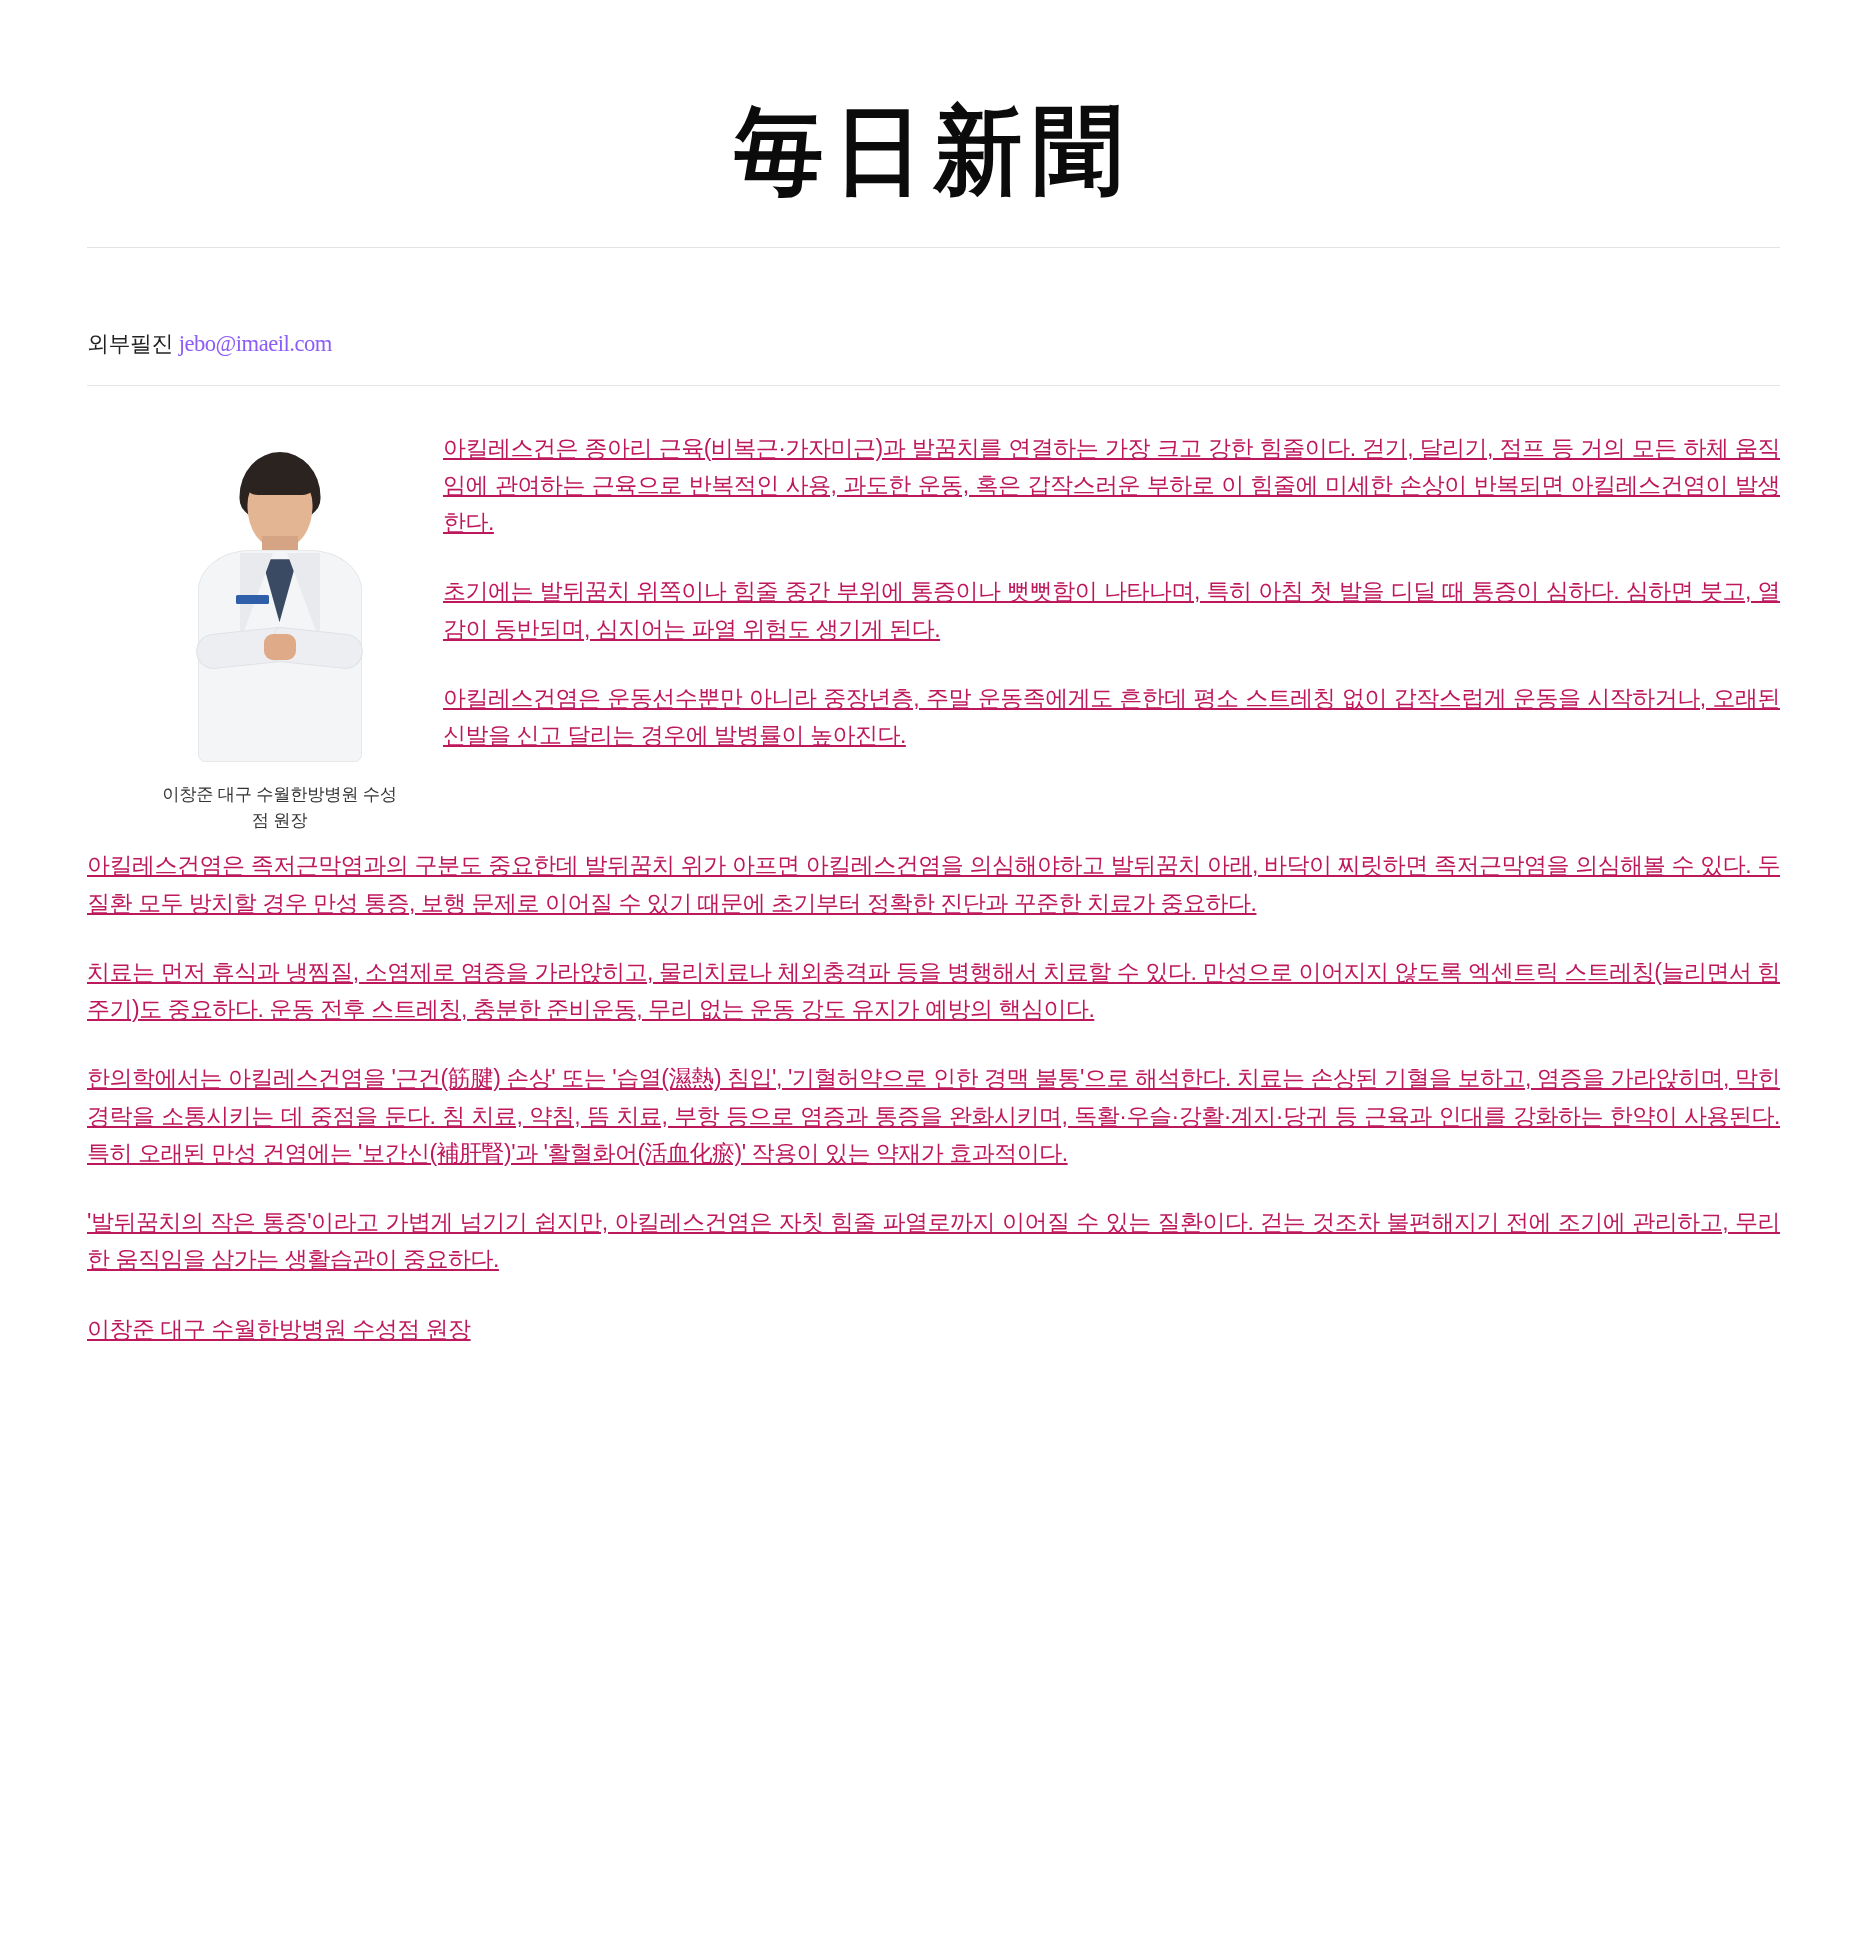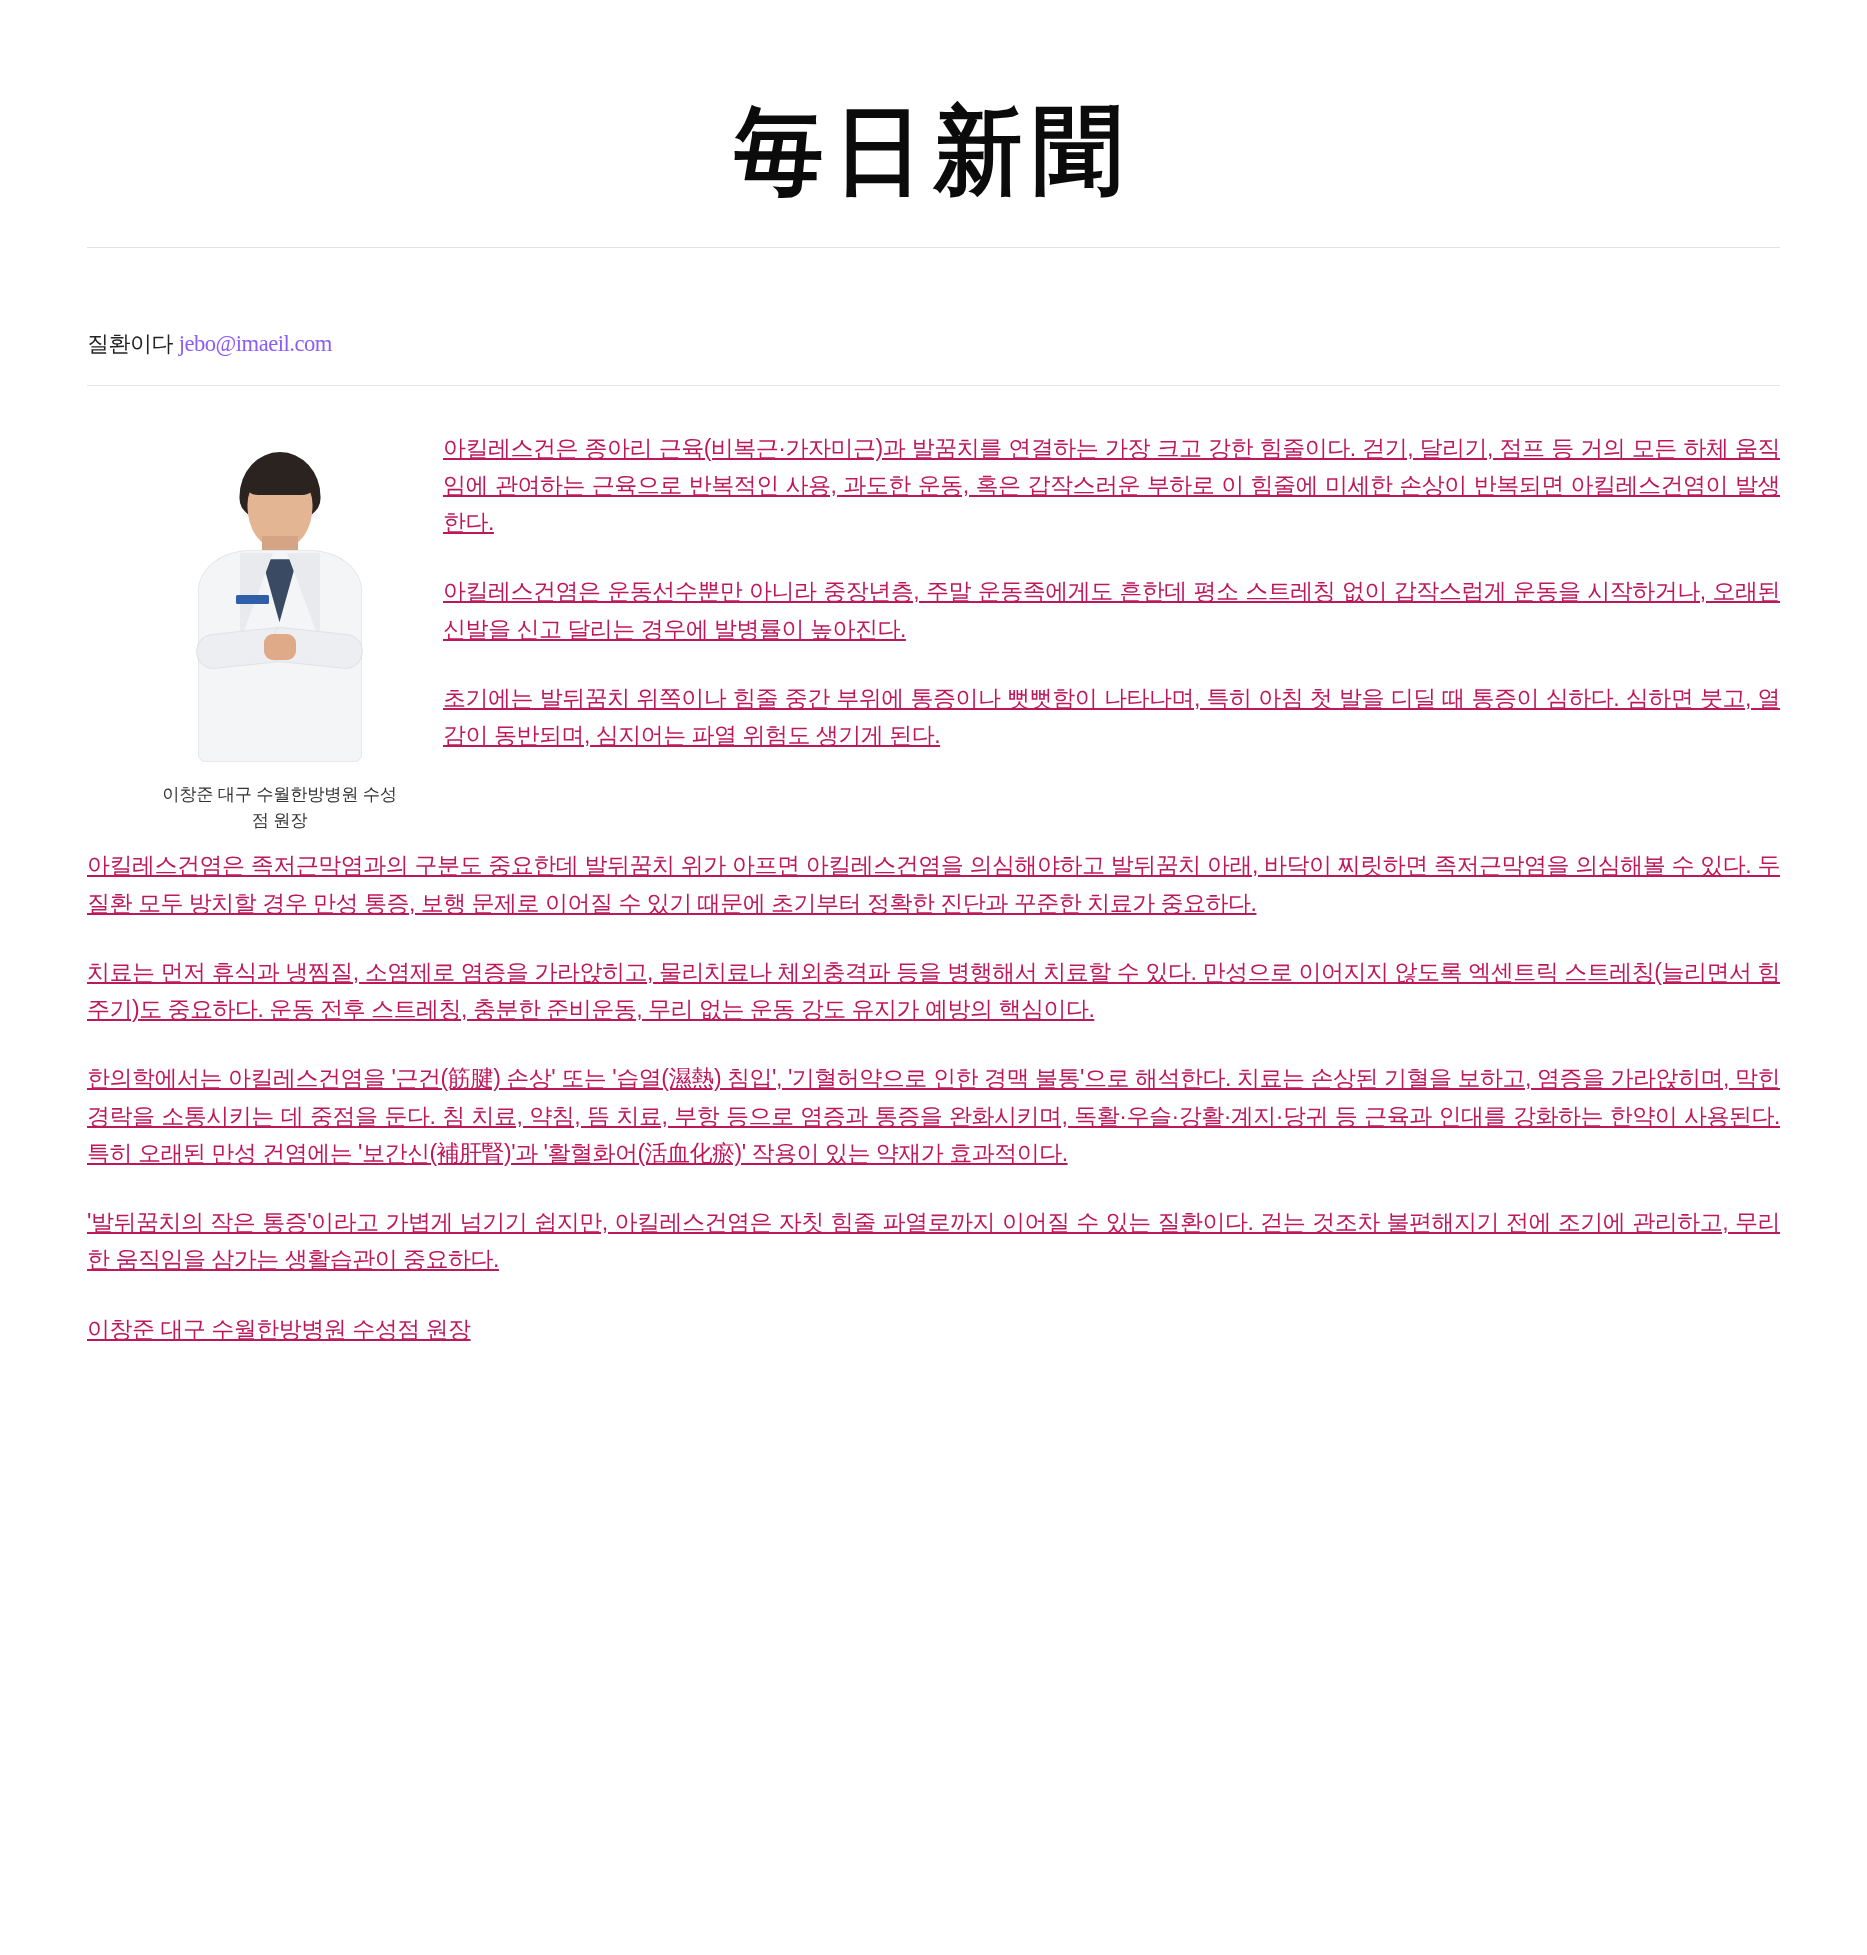--- a/index.html
+++ b/index.html
@@ -236,21 +236,21 @@
 
   <header class="masthead">
     <div class="masthead-logo">毎日新聞</div>
     <div class="masthead-rule"></div>
   </header>
 
   <main class="article">
 
 
     <div class="byline">
-      <span>질환이다</span>
+      <span>외부필진</span>
       <span class="email">jebo@imaeil.com</span>
     </div>
 
 
     <div class="header-rule"></div>
 
     <div class="body-wrap">
 
       <figure class="figure">
         <div class="figure-photo">
@@ -266,22 +266,22 @@
           <div class="ph-arm-l"></div>
           <div class="ph-arm-r"></div>
           <div class="ph-hand-l"></div>
           <div class="ph-hand-r"></div>
         </div>
         <figcaption class="figure-caption">이창준 대구 수월한방병원 수성점 원장</figcaption>
       </figure>
 
       <p class="para indented">아킬레스건은 종아리 근육(비복근·가자미근)과 발꿈치를 연결하는 가장 크고 강한 힘줄이다. 걷기, 달리기, 점프 등 거의 모든 하체 움직임에 관여하는 근육으로 반복적인 사용, 과도한 운동, 혹은 갑작스러운 부하로 이 힘줄에 미세한 손상이 반복되면
 아킬레스건염이 발생한다.</p>
+      <p class="para indented">초기에는 발뒤꿈치 위쪽이나 힘줄 중간 부위에 통증이나 뻣뻣함이 나타나며, 특히 아침 첫 발을 디딜 때 통증이 심하다. 심하면 붓고, 열감이 동반되며, 심지어는 파열 위험도 생기게 된다.</p>
       <p class="para indented">아킬레스건염은 운동선수뿐만 아니라 중장년층, 주말 운동족에게도 흔한데 평소 스트레칭 없이 갑작스럽게 운동을 시작하거나, 오래된 신발을 신고 달리는 경우에 발병률이 높아진다.</p>
-      <p class="para indented">초기에는 발뒤꿈치 위쪽이나 힘줄 중간 부위에 통증이나 뻣뻣함이 나타나며, 특히 아침 첫 발을 디딜 때 통증이 심하다. 심하면 붓고, 열감이 동반되며, 심지어는 파열 위험도 생기게 된다.</p>
 
       <div class="clear"></div>
 
       <p class="para full">아킬레스건염은 족저근막염과의 구분도 중요한데 발뒤꿈치 위가 아프면 아킬레스건염을 의심해야하고 발뒤꿈치 아래, 바닥이 찌릿하면 족저근막염을 의심해볼 수 있다. 두 질환 모두 방치할 경우 만성 통증, 보행 문제로 이어질 수 있기 때문에 초기부터 정확한 진단과 꾸준한 치료가 중요하다.</p>
       <p class="para full">치료는 먼저 휴식과 냉찜질, 소염제로 염증을 가라앉히고, 물리치료나 체외충격파 등을 병행해서 치료할 수 있다. 만성으로 이어지지 않도록 엑센트릭 스트레칭(늘리면서 힘주기)도 중요하다. 운동 전후 스트레칭, 충분한 준비운동, 무리 없는 운동 강도 유지가 예방의 핵심이다.</p>
       <p class="para full">한의학에서는 아킬레스건염을 '근건(筋腱) 손상' 또는 '습열(濕熱) 침입', '기혈허약으로 인한 경맥 불통'으로 해석한다. 치료는 손상된 기혈을 보하고, 염증을 가라앉히며, 막힌 경락을 소통시키는 데 중점을 둔다. 침 치료, 약침, 뜸 치료, 부항 등으로 염증과 통증을 완화시키며, 독활·우슬·강활·계지·당귀 등 근육과 인대를 강화하는 한약이 사용된다. 특히 오래된 만성 건염에는 '보간신(補肝腎)'과 '활혈화어(活血化瘀)' 작용이 있는 약재가 효과적이다.</p>
       <p class="para full">'발뒤꿈치의 작은 통증'이라고 가볍게 넘기기 쉽지만, 아킬레스건염은 자칫 힘줄 파열로까지 이어질 수 있는 질환이다. 걷는 것조차 불편해지기 전에 조기에 관리하고, 무리한 움직임을 삼가는 생활습관이 중요하다.</p>
       <p class="para full sign">이창준 대구 수월한방병원 수성점 원장</p>
 
     </div>

